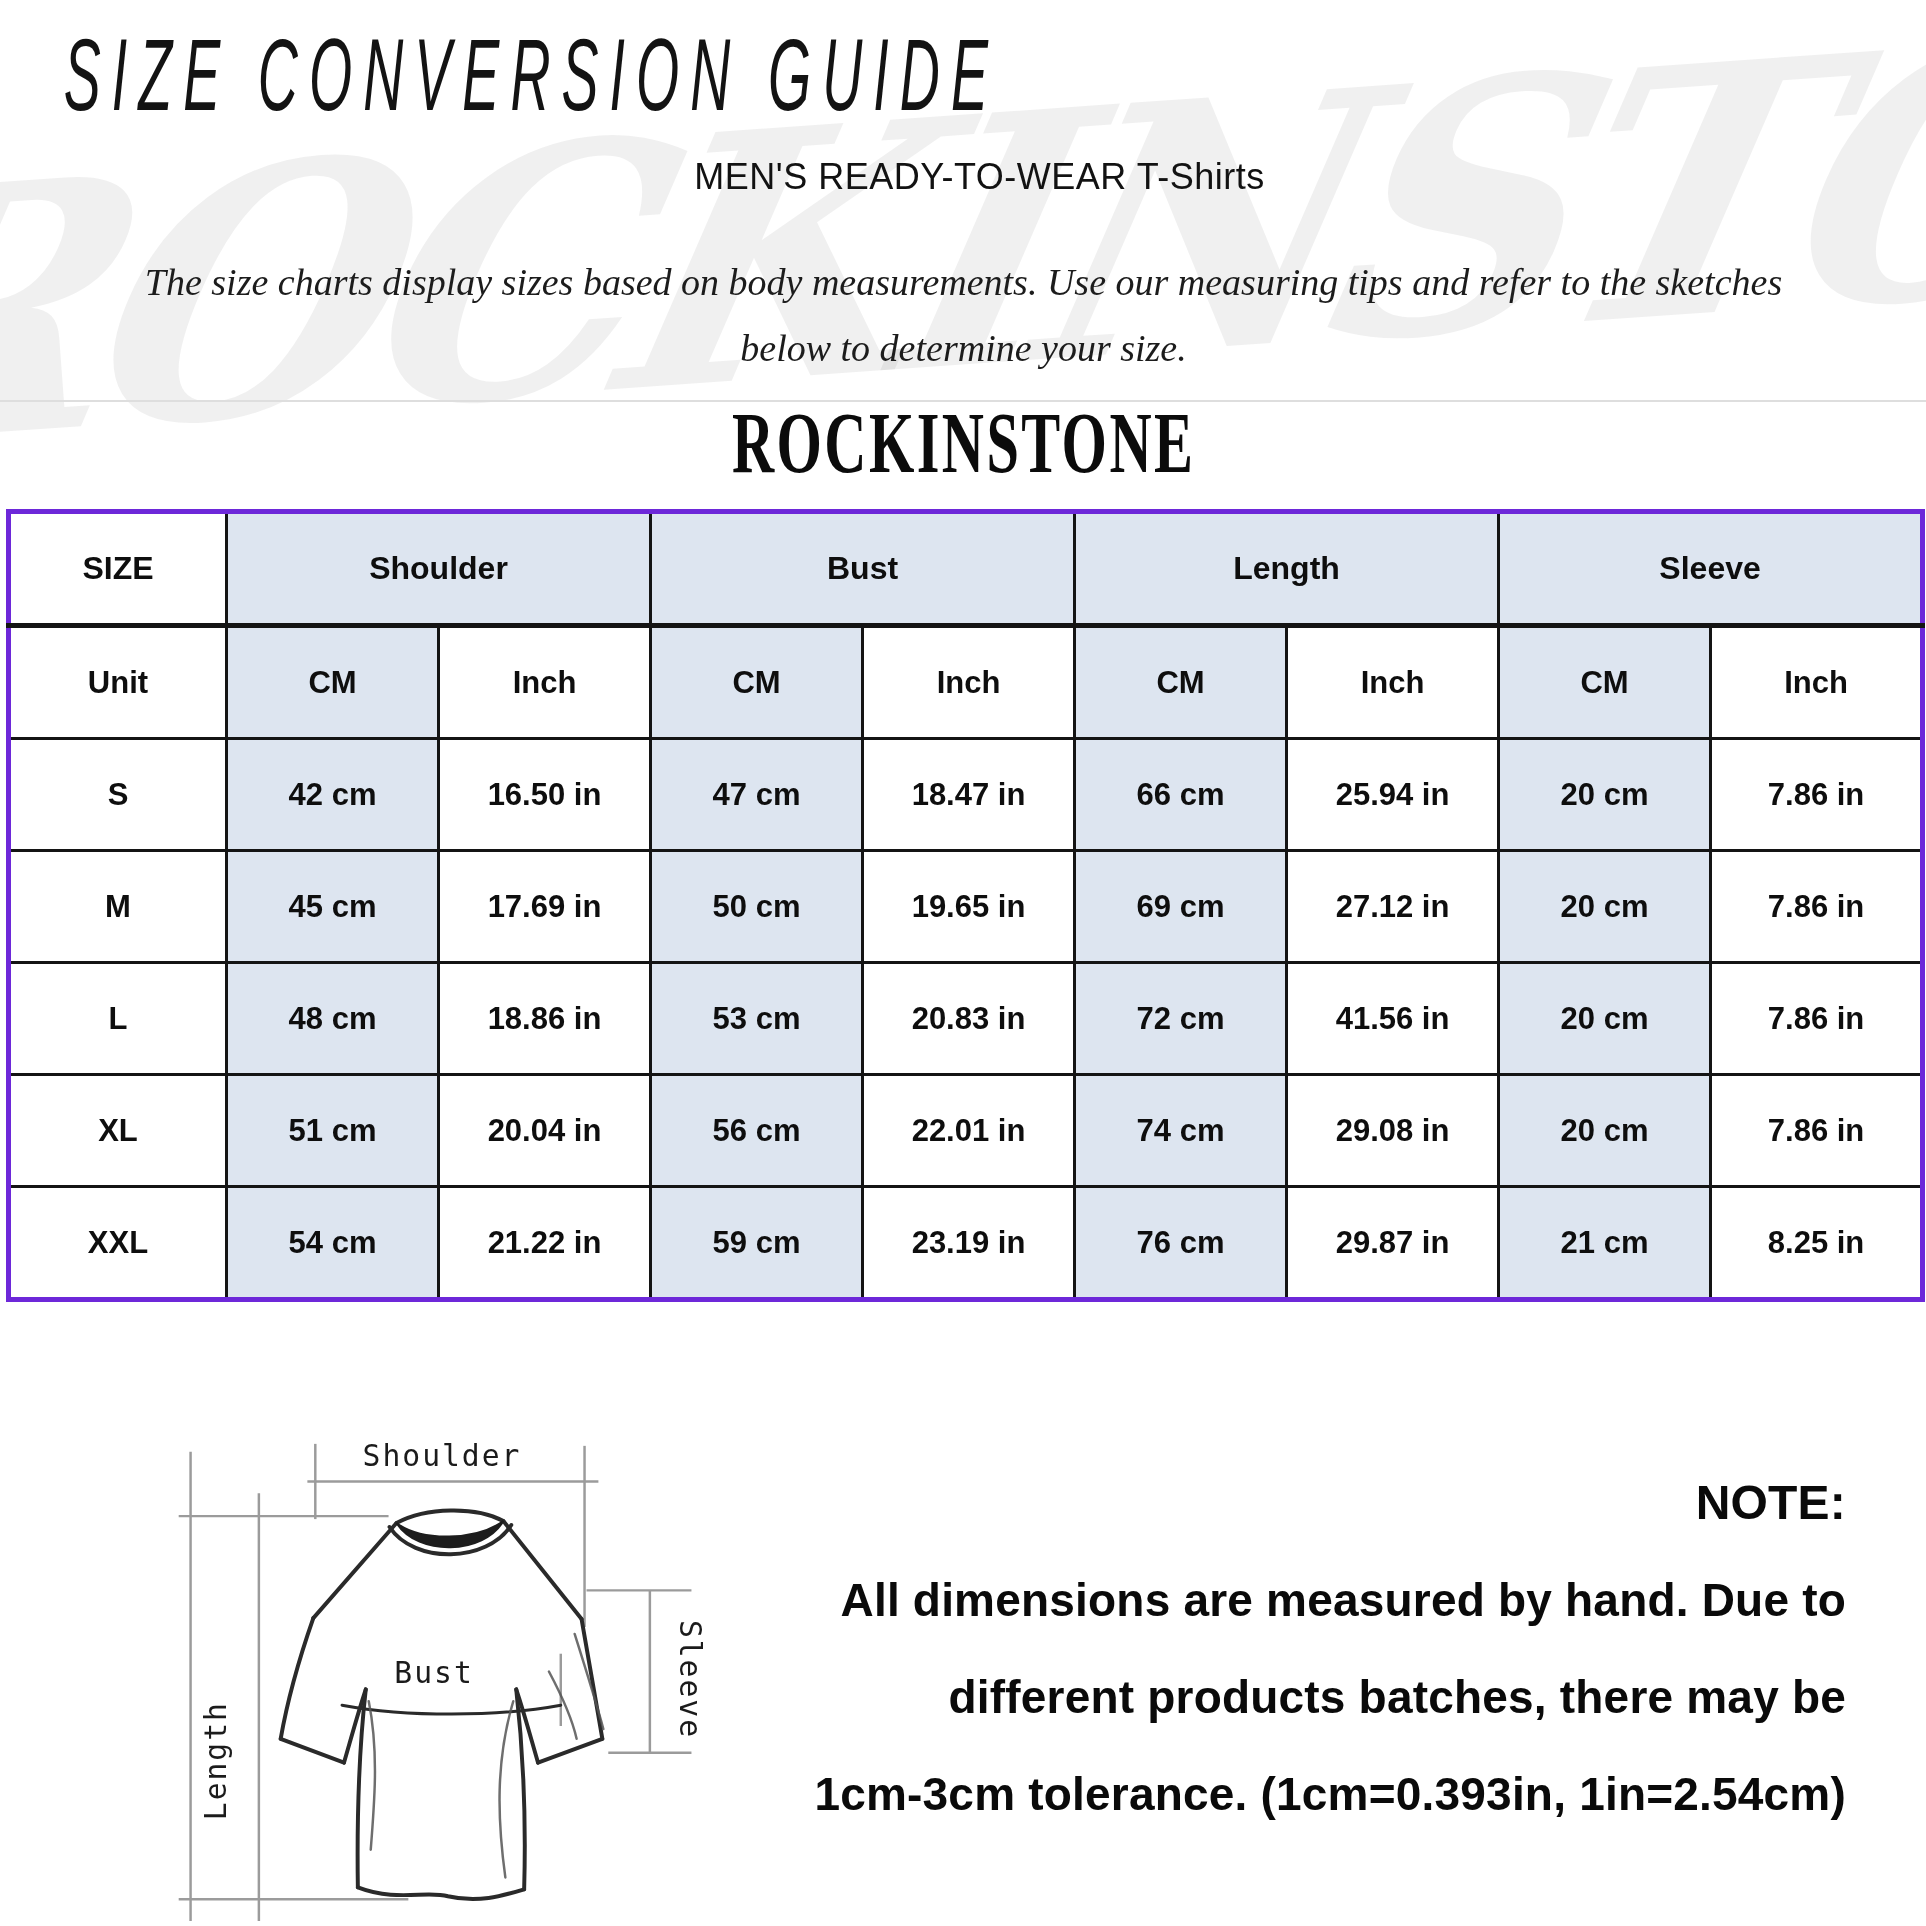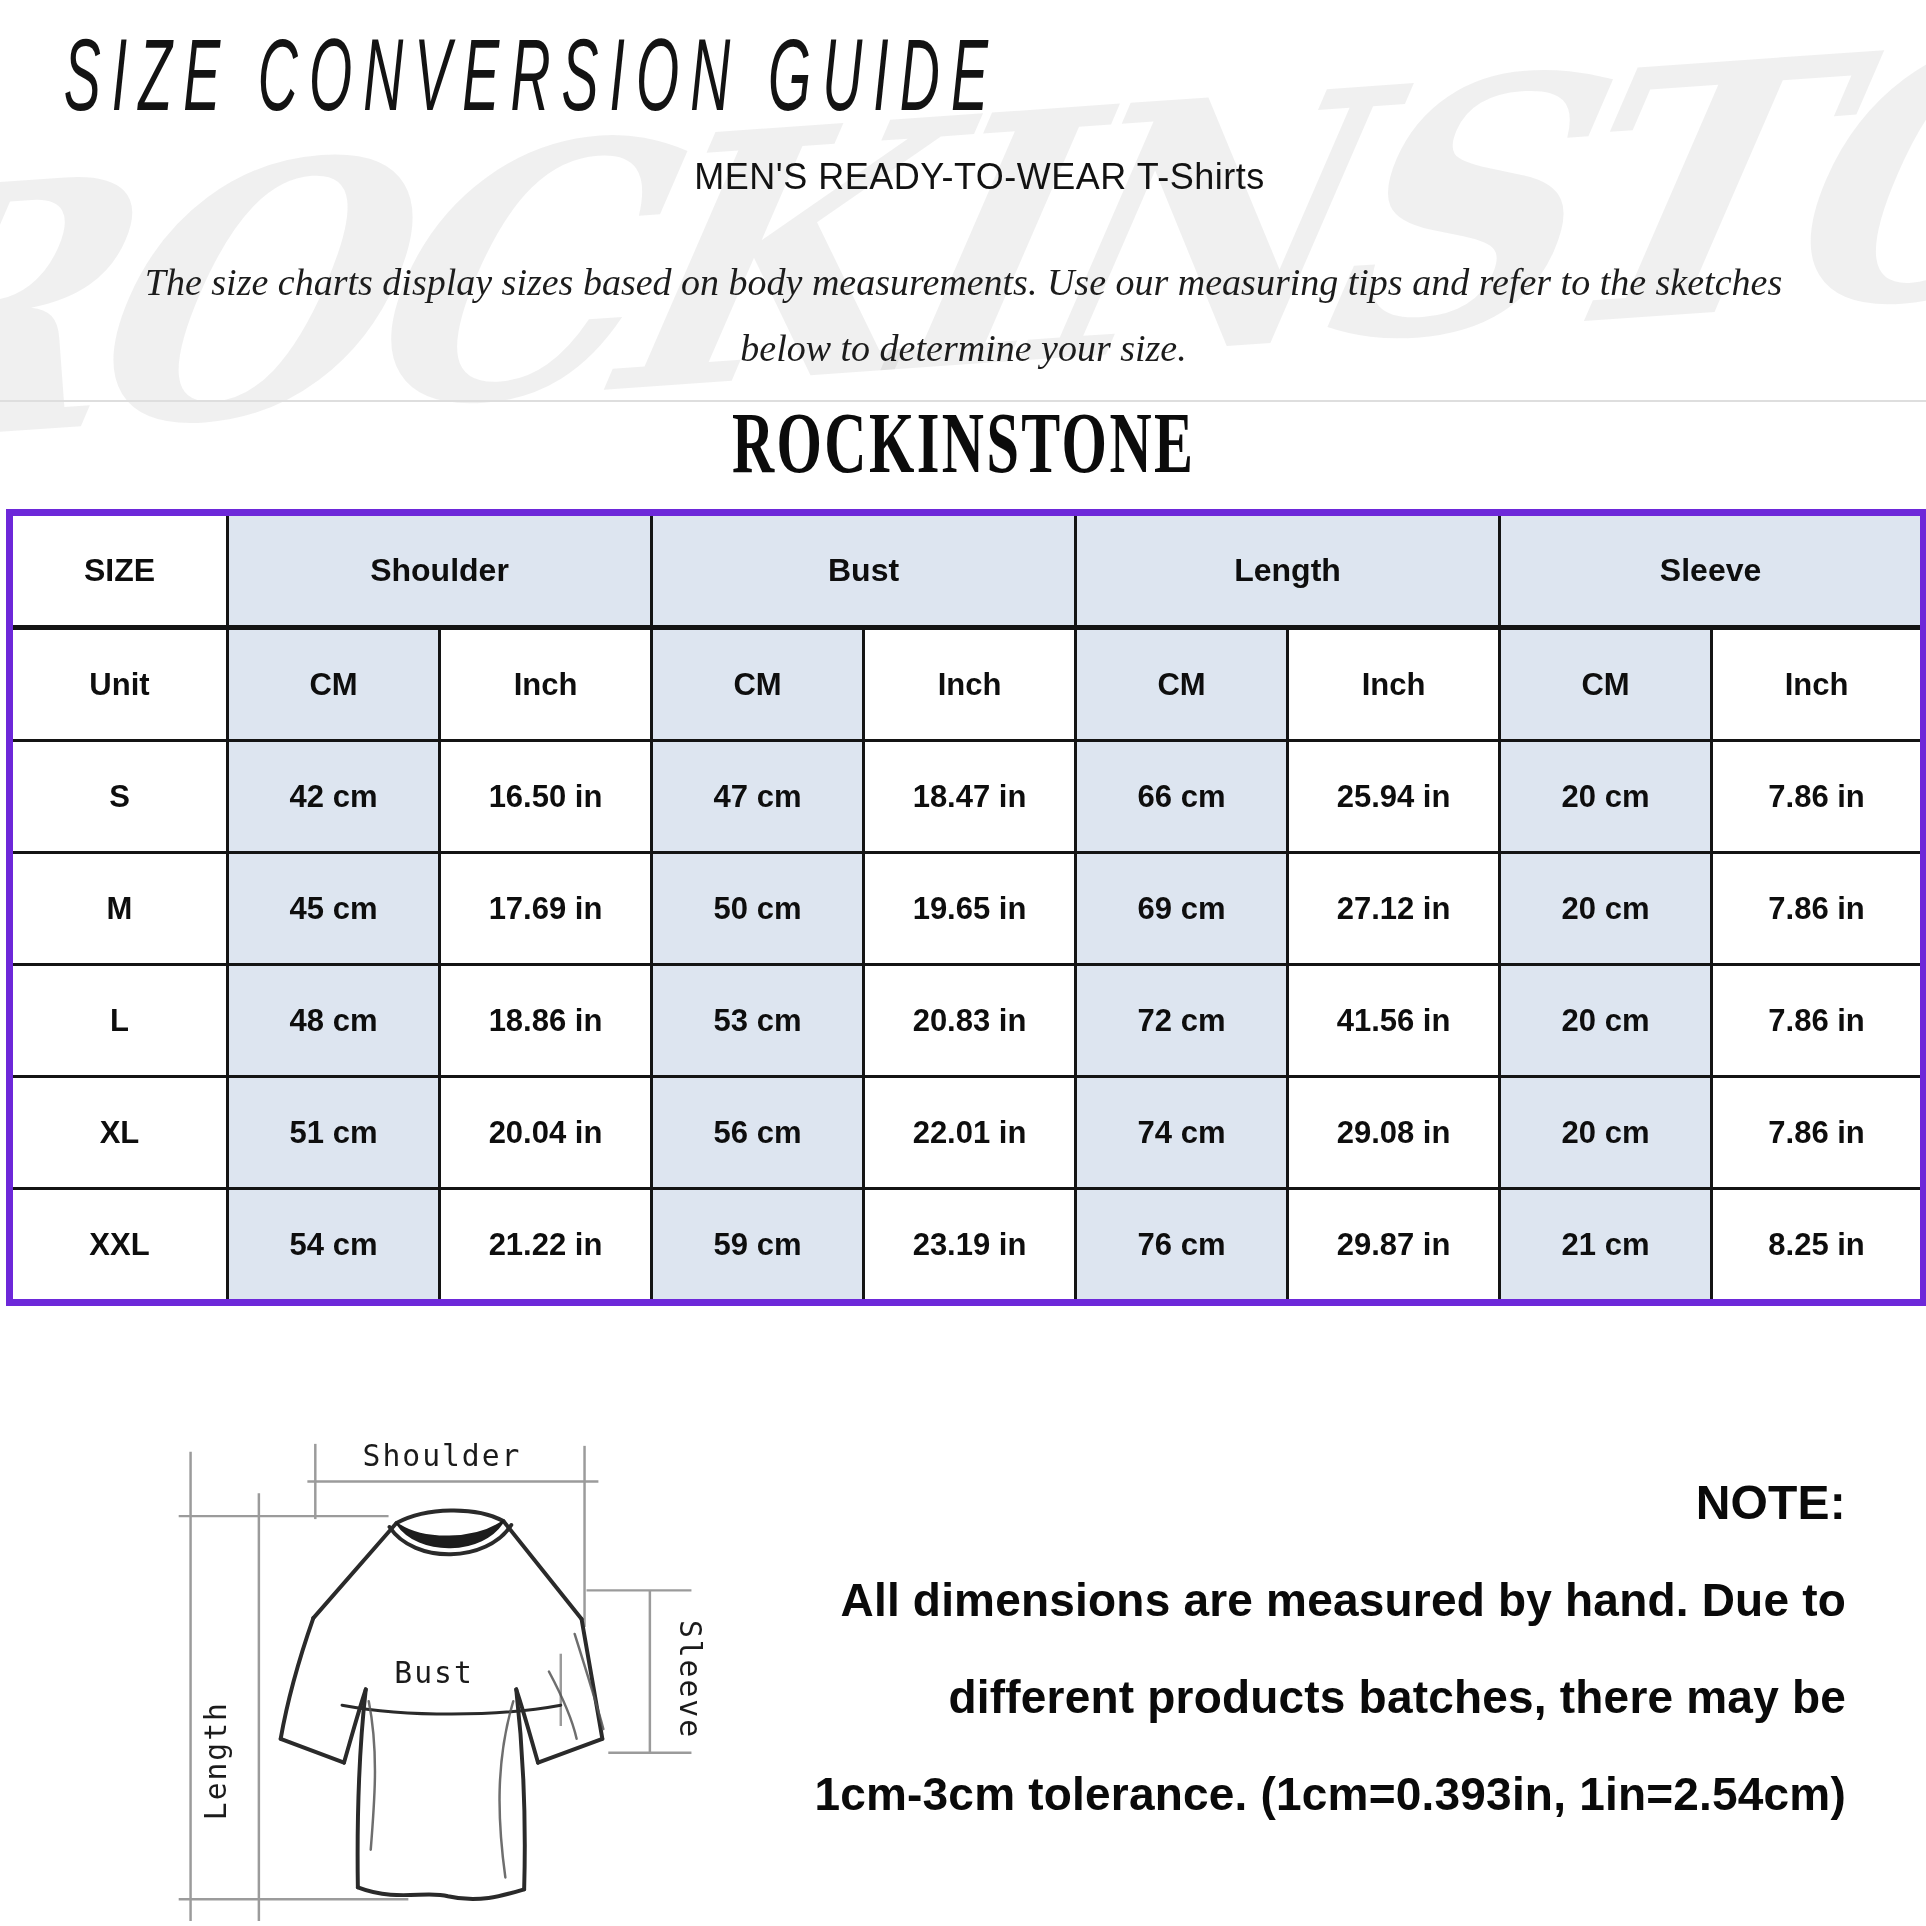--- a/index.html
+++ b/index.html
@@ -36,21 +36,21 @@
   .brand-wrap span{
     display:inline-block;font-family:"Liberation Serif",serif;font-weight:bold;
     font-size:73px;letter-spacing:3px;color:#0b0b0b;
     transform:scale(0.80,1.18);transform-origin:center top;white-space:nowrap;
   }
 
   
   table.size-table{
     position:absolute;top:509px;left:6px;width:1915px;z-index:2;
     border-collapse:collapse;table-layout:fixed;background:#fff;
-    border:7px solid #6d28d9;
+    border:5px solid #6d28d9;
   }
   .size-table th,.size-table td{
     border:3px solid #141414;height:109px;padding:0;margin:0;
     text-align:center;vertical-align:middle;
     font-size:31px;font-weight:bold;color:#0e0e0e;
     font-family:"Liberation Sans",sans-serif;
   }
   .size-table tr.group-row th{border-bottom-width:5px;font-size:32px;}
   .size-table .blue{background:#dde5f0;}
   .size-table .white{background:#ffffff;}

